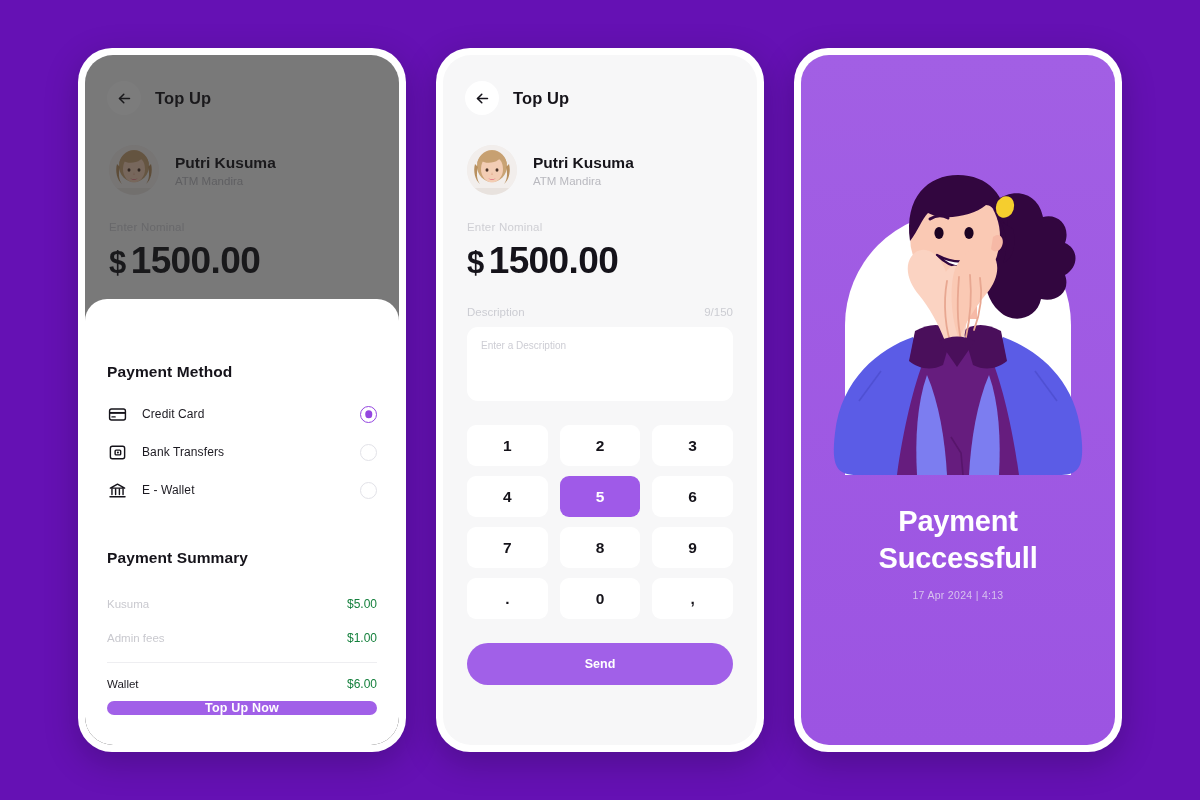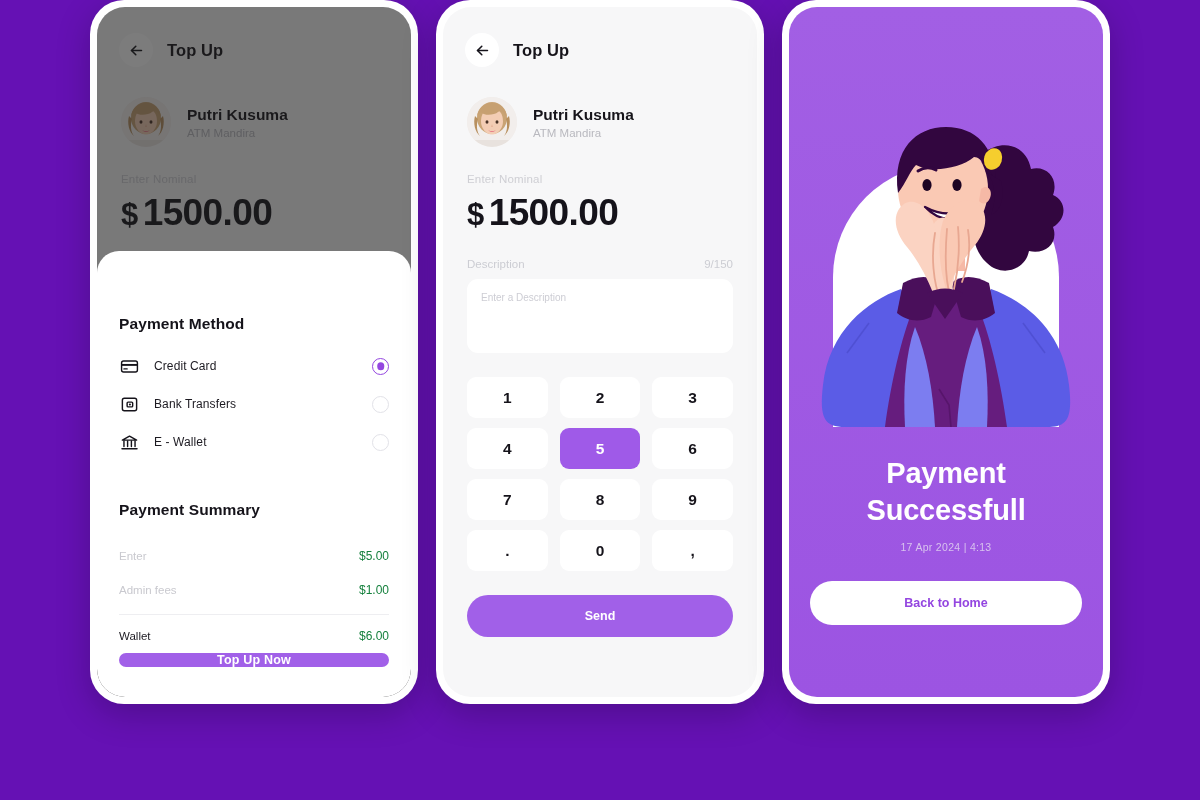--- a/index.html
+++ b/index.html
@@ -3,21 +3,21 @@
 <meta charset="utf-8">
 <style>
   * { box-sizing: border-box; margin: 0; padding: 0; }
   body {
     width: 1200px; height: 800px;
     background: #6511B4;
     font-family: "Liberation Sans", sans-serif;
     overflow: hidden;
     position: relative;
   }
-  .stage { position: absolute; inset: 0; display: flex; align-items: flex-start; justify-content: center; gap: 18px; }
+  .stage { position: absolute; inset: 0; display: flex; align-items: center; justify-content: center; gap: 30px; }
 
   
   .phone {
     width: 328px; height: 704px;
     background: #ffffff;
     border-radius: 34px;
     padding: 7px;
     position: relative;
     box-shadow: 0 10px 34px rgba(0,0,0,.22);
     flex: 0 0 auto;
@@ -225,21 +225,21 @@
             <span class="m-label">E - Wallet</span>
             <span class="radio"></span>
           </div>
 
         </div>
 
         <h3 class="summary-title">Payment Summary</h3>
 
         <div class="sum-rows">
           <div class="sum-row">
-            <span class="sum-k">Enter</span>
+            <span class="sum-k">Kusuma</span>
             <span class="sum-v">$5.00</span>
           </div>
           <div class="sum-row">
             <span class="sum-k">Admin fees</span>
             <span class="sum-v">$1.00</span>
           </div>
           <div class="sum-div"></div>
           <div class="sum-row total">
             <span class="sum-k">Wallet</span>
             <span class="sum-v">$6.00</span>
@@ -392,19 +392,18 @@
           </svg>
         </div>
 
         <div class="s-title">
           <div>Payment</div>
           <div>Successfull</div>
         </div>
 
         <div class="s-time">17 Apr 2024  |  4:13</div>
 
-        <button class="home-btn">Back to Home</button>
 
       </div>
     </div>
   </div>
 
 </div>
 
 </body></html>

